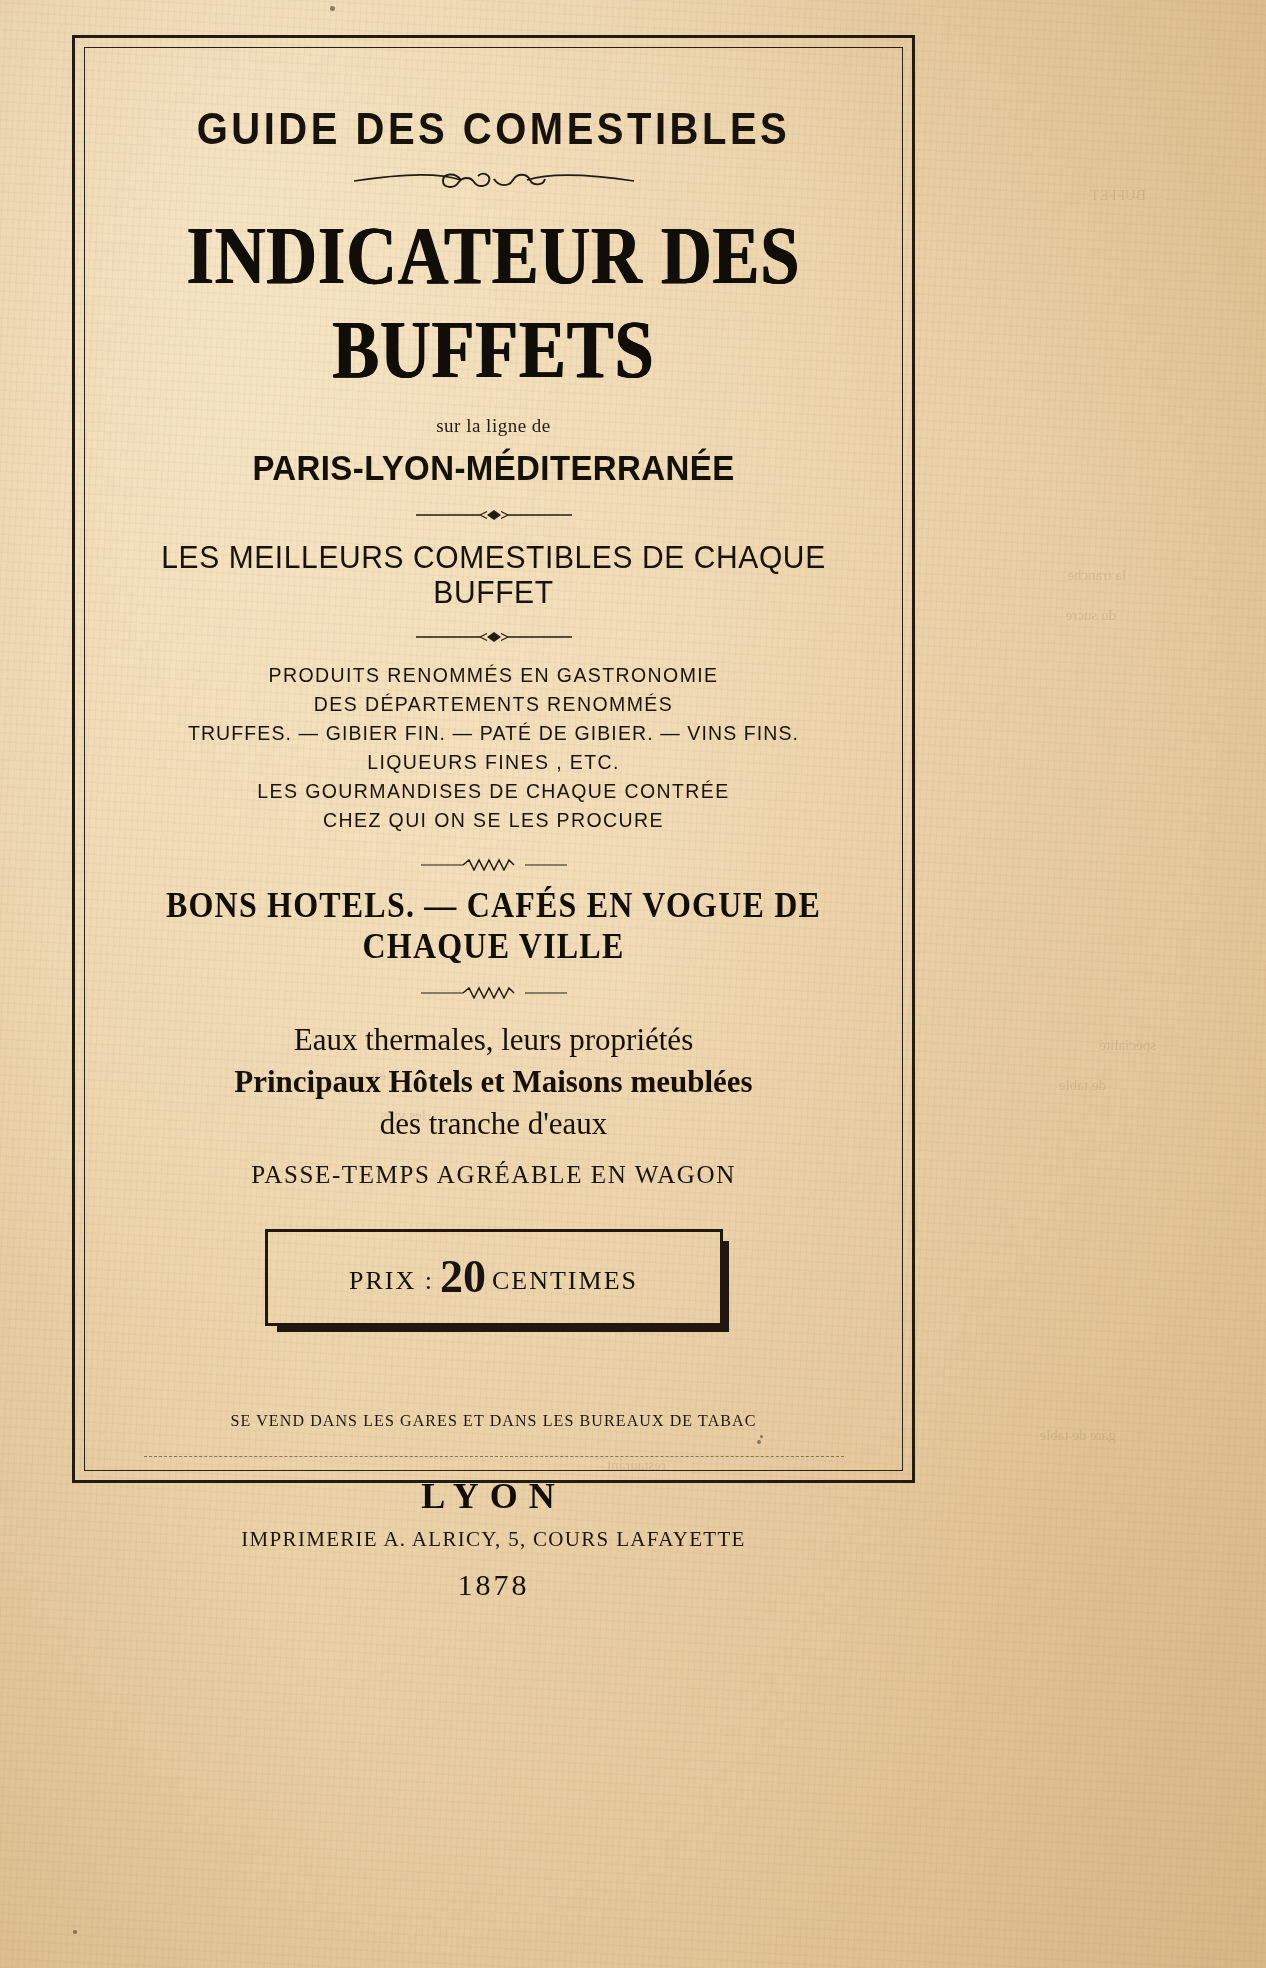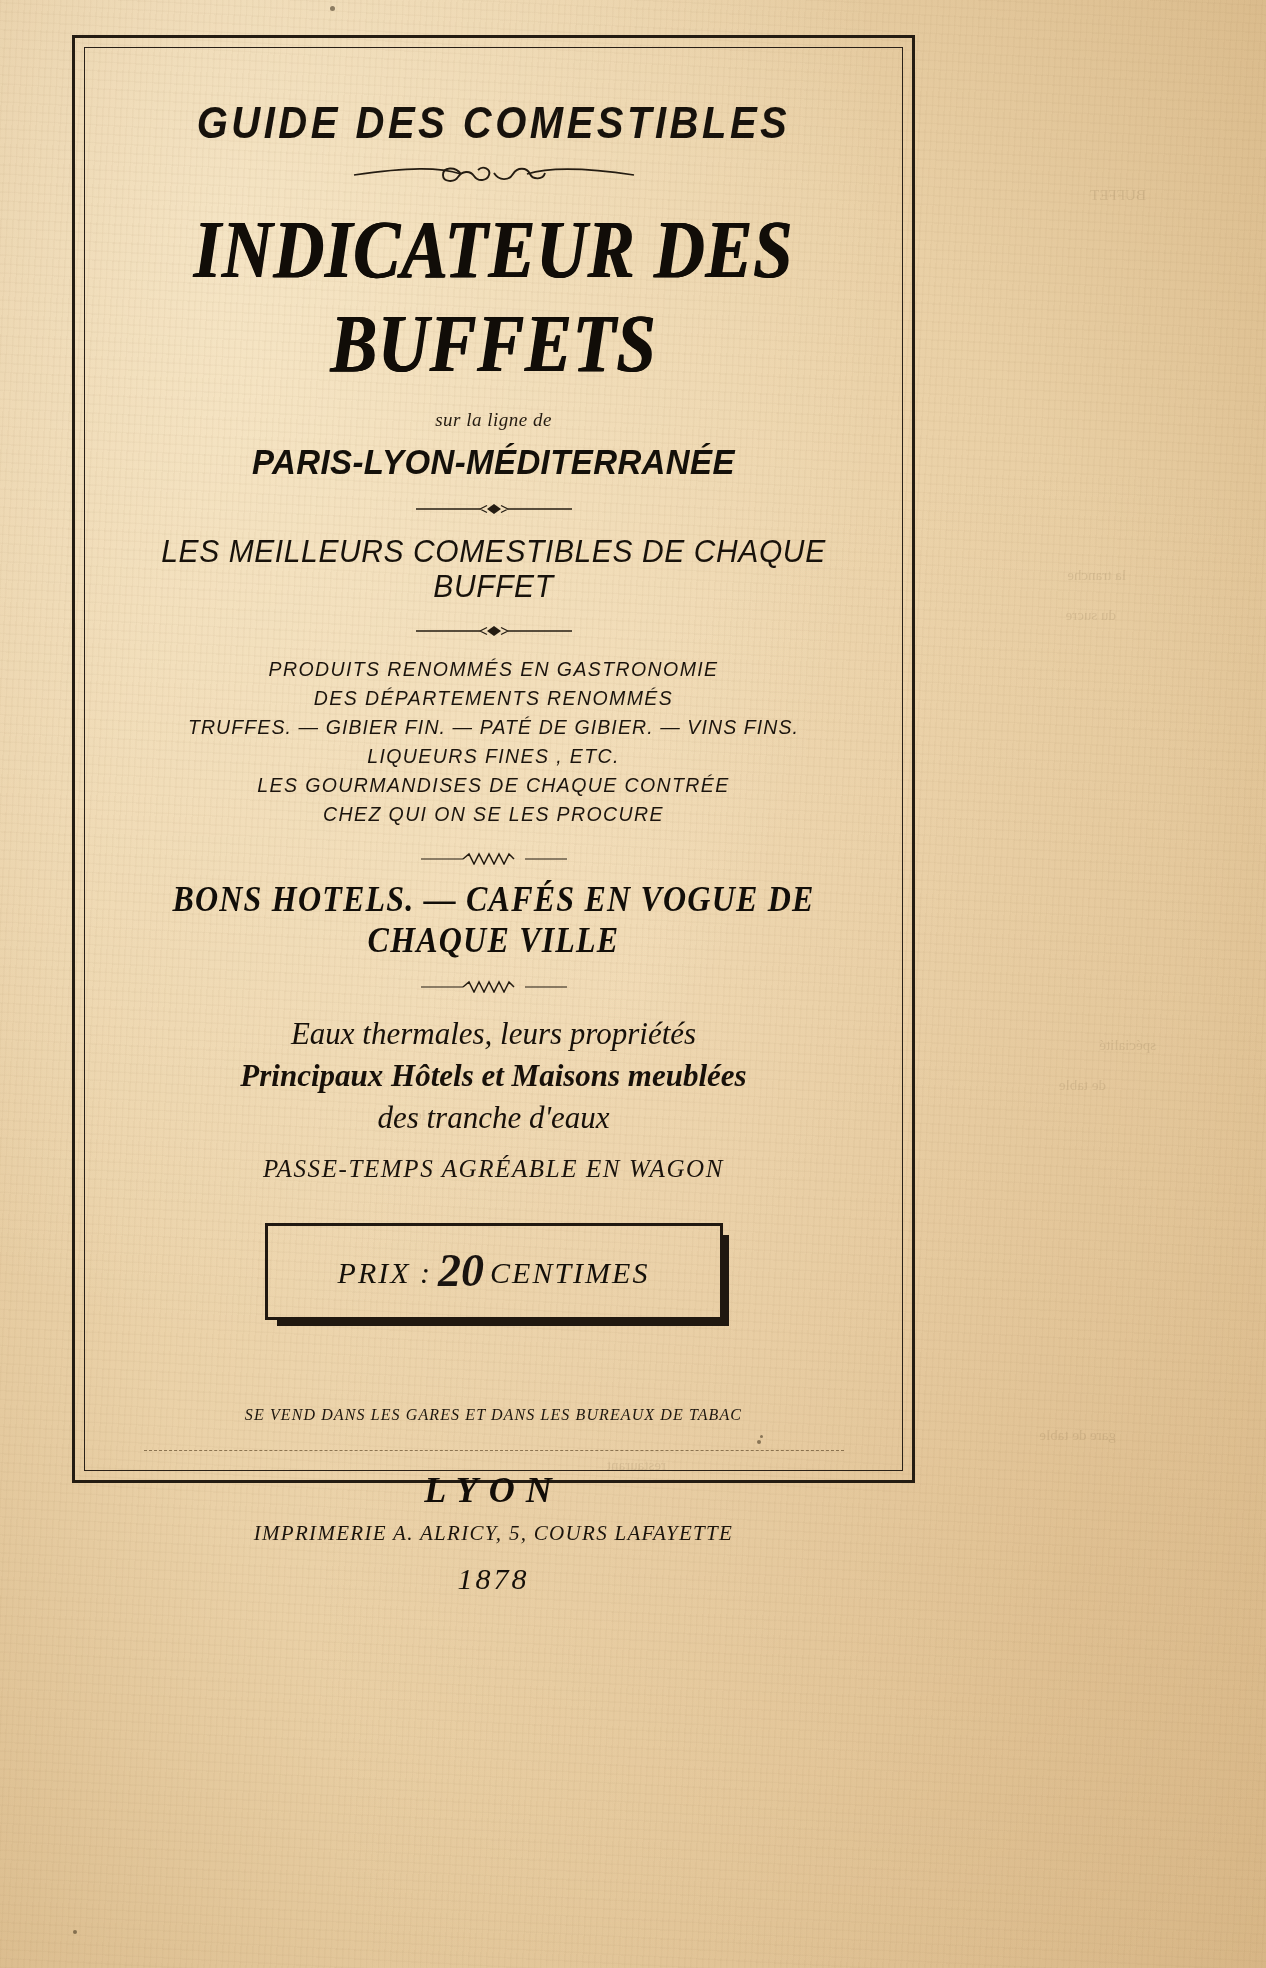--- a/index.html
+++ b/index.html
@@ -56,23 +56,22 @@
     width: 843px;
     height: 1448px;
     border: 3px solid #241c12;
     box-sizing: border-box;
   }
   .frame-inner {
     position: absolute;
     inset: 9px;
     border: 1px solid #2a2118;
     box-sizing: border-box;
-    padding: 18px 26px 10px 26px;
+    padding: 24px 26px 10px 26px;
     text-align: center;
-    font-style: italic;
   }
 
   
   .t-guide {
     font-family: "Liberation Sans", sans-serif;
     font-weight: bold;
     font-size: 40px;
     letter-spacing: 3.5px;
     margin-top: 34px;
     color: #17120c;
@@ -182,21 +181,21 @@
   }
   .price-box {
     border: 3px solid #201810;
     padding: 18px 0 20px;
     position: relative;
     background: transparent;
     box-shadow: 9px 9px 0 -3px #201810;
   }
   .price-text {
     font-family: "Liberation Serif", serif;
-    font-size: 30px;
+    font-size: 26px;
     letter-spacing: 2px;
     color: #14100a;
     font-variant: small-caps;
   }
   .price-num {
     font-family: "Liberation Serif", serif;
     font-weight: bold;
     font-size: 46px;
     letter-spacing: 0px;
     vertical-align: -3px;

